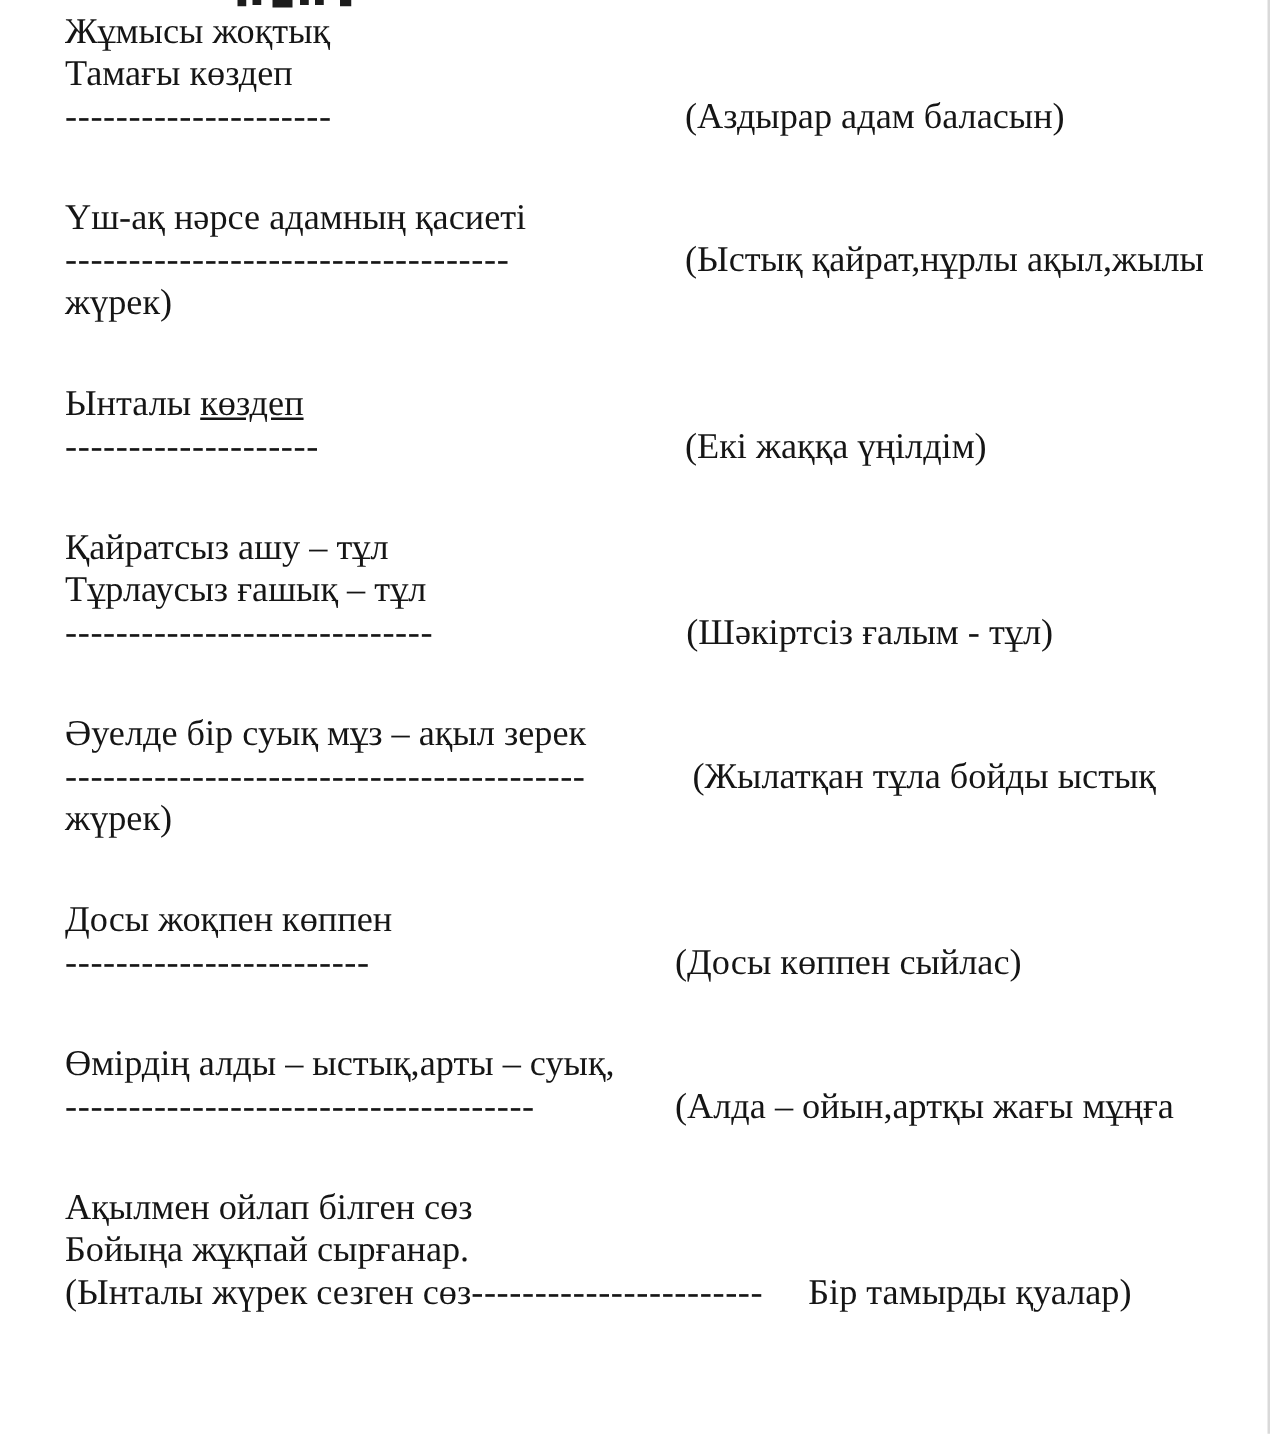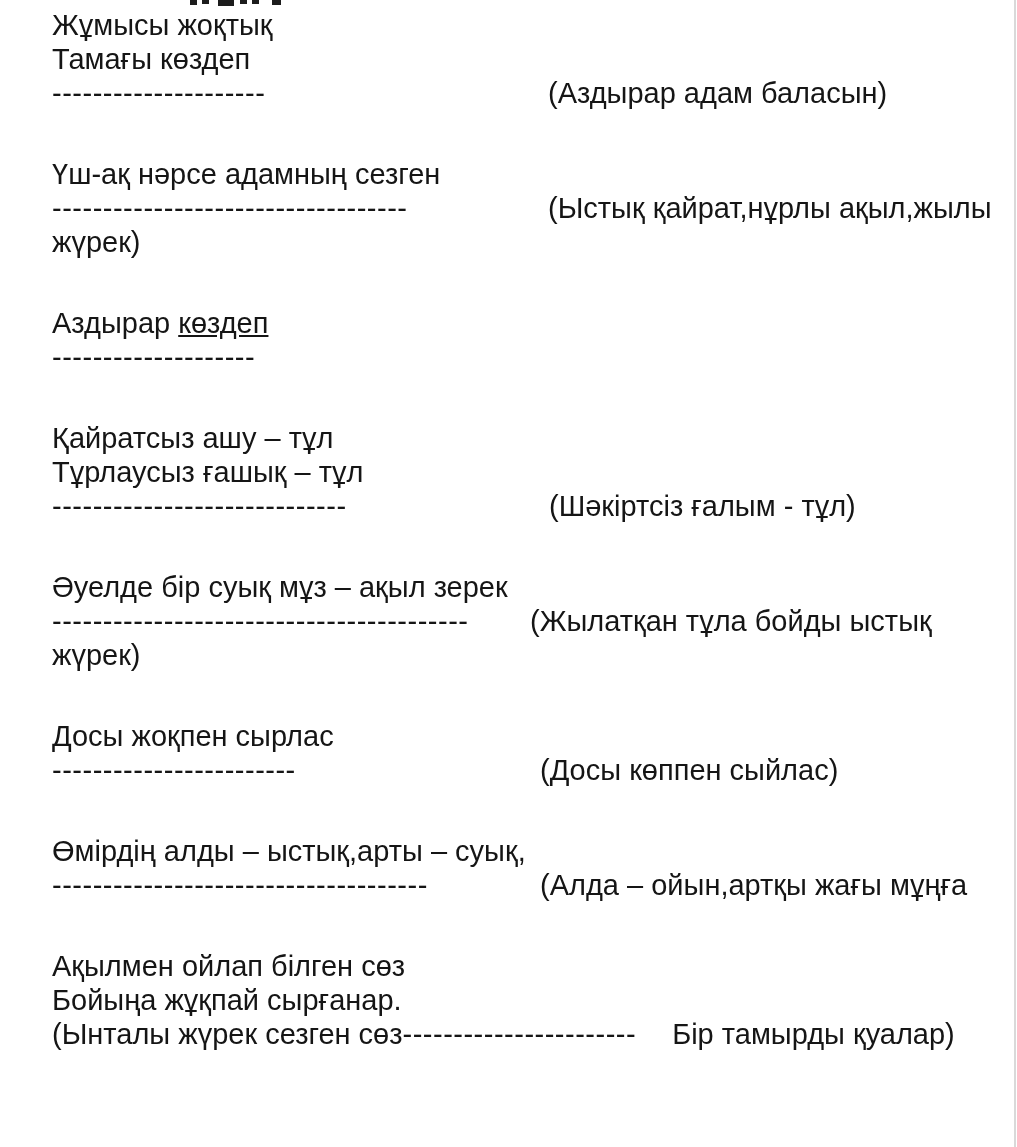--- a/index.html
+++ b/index.html
@@ -7,21 +7,21 @@
     width: 1017px;
     height: 1147px;
     background: #ffffff;
     font-family: "Liberation Sans", sans-serif;
     font-size: 29px;
     line-height: 34px;
     color: #151515;
     position: relative;
     overflow: hidden;
   }
-  .content { padding: 8px 20px 0 52px; position: relative; }
+  .content { padding: 8px 20px 0 52px; position: relative; font-family: Liberation Serif, serif; }
   .stanza { margin-bottom: 47px; }
   .stanza:last-child { margin-bottom: 0; }
   .line { position: relative; white-space: nowrap; min-height: 34px; }
   .dashes { letter-spacing: 0.5px; }
   .answer { position: absolute; top: 0; }
   .u { text-decoration: underline; }
   .tail { margin-left: 36px; }
   
   .cropped-frag { position: absolute; top: 0; left: 0; width: 100%; height: 8px; }
   .cropped-frag span { position: absolute; top: 0; background: #1c1c1c; display: block; }
@@ -45,57 +45,58 @@
   <div class="stanza">
     <div class="line"><span>Жұмысы жоқтық</span></div>
     <div class="line"><span>Тамағы көздеп</span></div>
     <div class="line">
       <span class="dashes">---------------------</span>
       <span class="answer" style="left:496px">(Аздырар адам баласын)</span>
     </div>
   </div>
 
   <div class="stanza">
-    <div class="line"><span>Үш-ақ нәрсе адамның сезген</span></div>
+    <div class="line"><span>Үш-ақ нәрсе адамның қасиеті</span></div>
     <div class="line">
       <span class="dashes">-----------------------------------</span>
       <span class="answer" style="left:496px">(Ыстық қайрат,нұрлы ақыл,жылы</span>
     </div>
     <div class="line"><span>жүрек)</span></div>
   </div>
 
   <div class="stanza">
     <div class="line">
-      <span>Аздырар </span><span class="u">көздеп</span>
+      <span>Ынталы </span><span class="u">көздеп</span>
     </div>
     <div class="line">
       <span class="dashes">--------------------</span>
+      <span class="answer" style="left:496px">(Екі жаққа үңілдім)</span>
     </div>
   </div>
 
   <div class="stanza">
     <div class="line"><span>Қайратсыз ашу – тұл</span></div>
     <div class="line"><span>Тұрлаусыз ғашық – тұл</span></div>
     <div class="line">
       <span class="dashes">-----------------------------</span>
       <span class="answer" style="left:497px">(Шәкіртсіз ғалым - тұл)</span>
     </div>
   </div>
 
   <div class="stanza">
     <div class="line"><span>Әуелде бір суық мұз – ақыл зерек</span></div>
     <div class="line">
       <span class="dashes">-----------------------------------------</span>
-      <span class="answer" style="left:478px">(Жылатқан тұла бойды ыстық</span>
+      <span class="answer" style="left:502px">(Жылатқан тұла бойды ыстық</span>
     </div>
     <div class="line"><span>жүрек)</span></div>
   </div>
 
   <div class="stanza">
-    <div class="line"><span>Досы жоқпен сырлас</span></div>
+    <div class="line"><span>Досы жоқпен көппен</span></div>
     <div class="line">
       <span class="dashes">------------------------</span>
       <span class="answer" style="left:488px">(Досы көппен сыйлас)</span>
     </div>
   </div>
 
   <div class="stanza">
     <div class="line"><span>Өмірдің алды – ыстық,арты – суық,</span></div>
     <div class="line">
       <span class="dashes">-------------------------------------</span>

